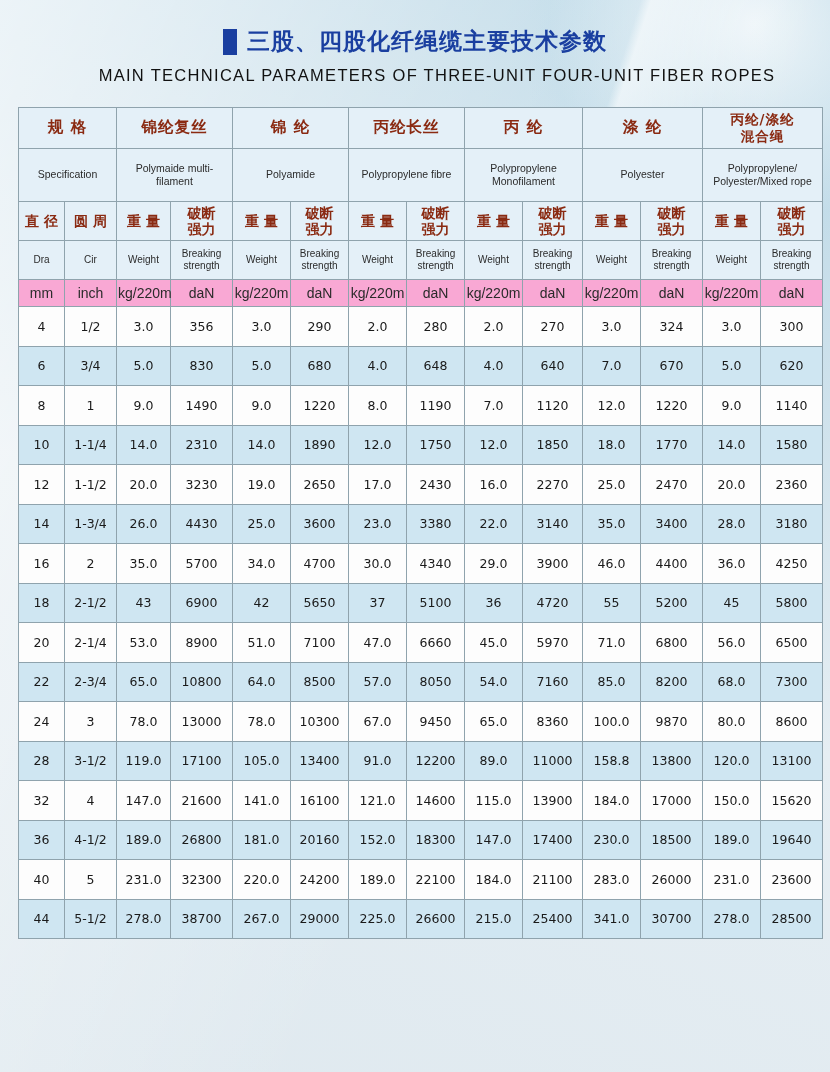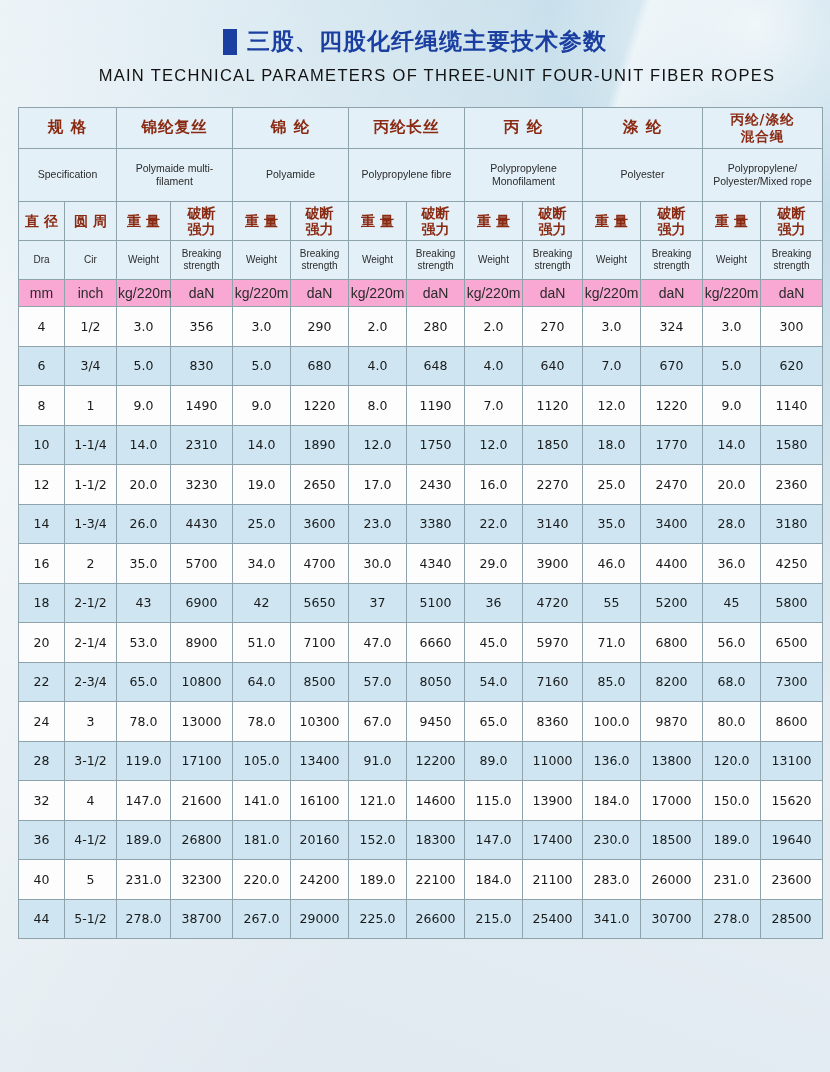--- a/index.html
+++ b/index.html
@@ -399,21 +399,21 @@
             <td>28</td>
             <td>3-1/2</td>
             <td>119.0</td>
             <td>17100</td>
             <td>105.0</td>
             <td>13400</td>
             <td>91.0</td>
             <td>12200</td>
             <td>89.0</td>
             <td>11000</td>
-            <td>136.0</td>
+            <td>158.8</td>
             <td>13800</td>
             <td>120.0</td>
             <td>13100</td>
           </tr>
           <tr>
             <td>32</td>
             <td>4</td>
             <td>147.0</td>
             <td>21600</td>
             <td>141.0</td>

